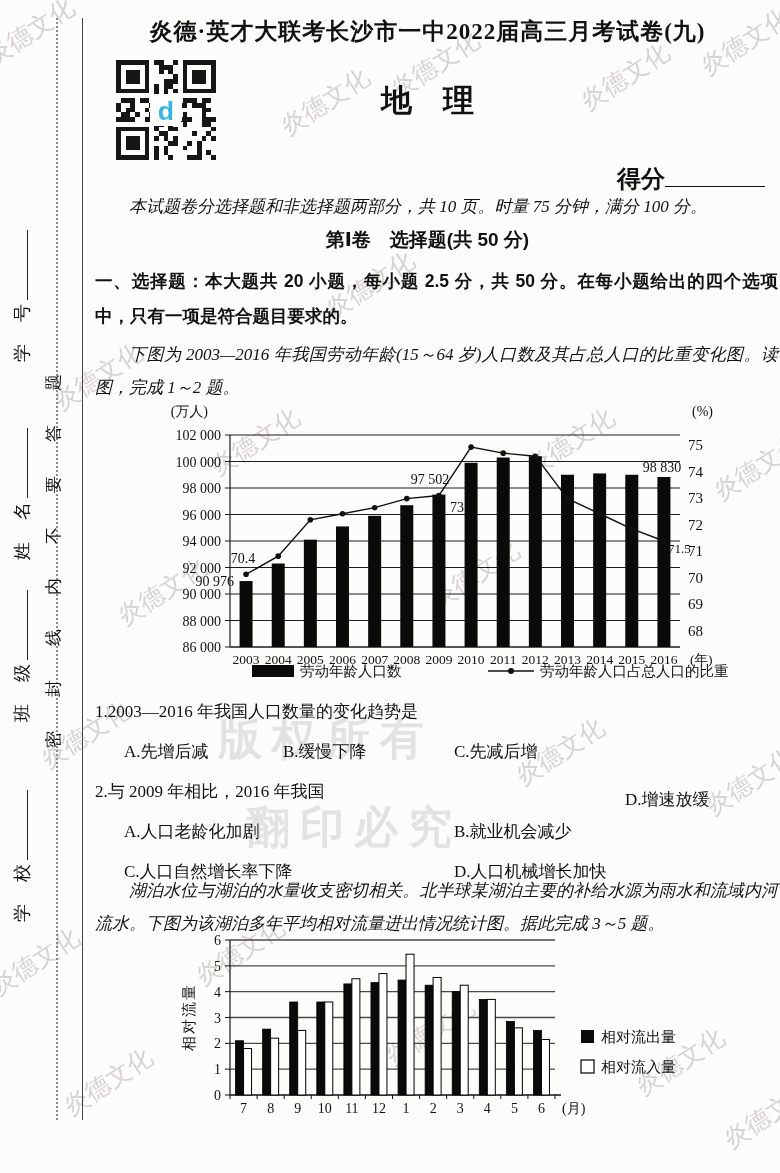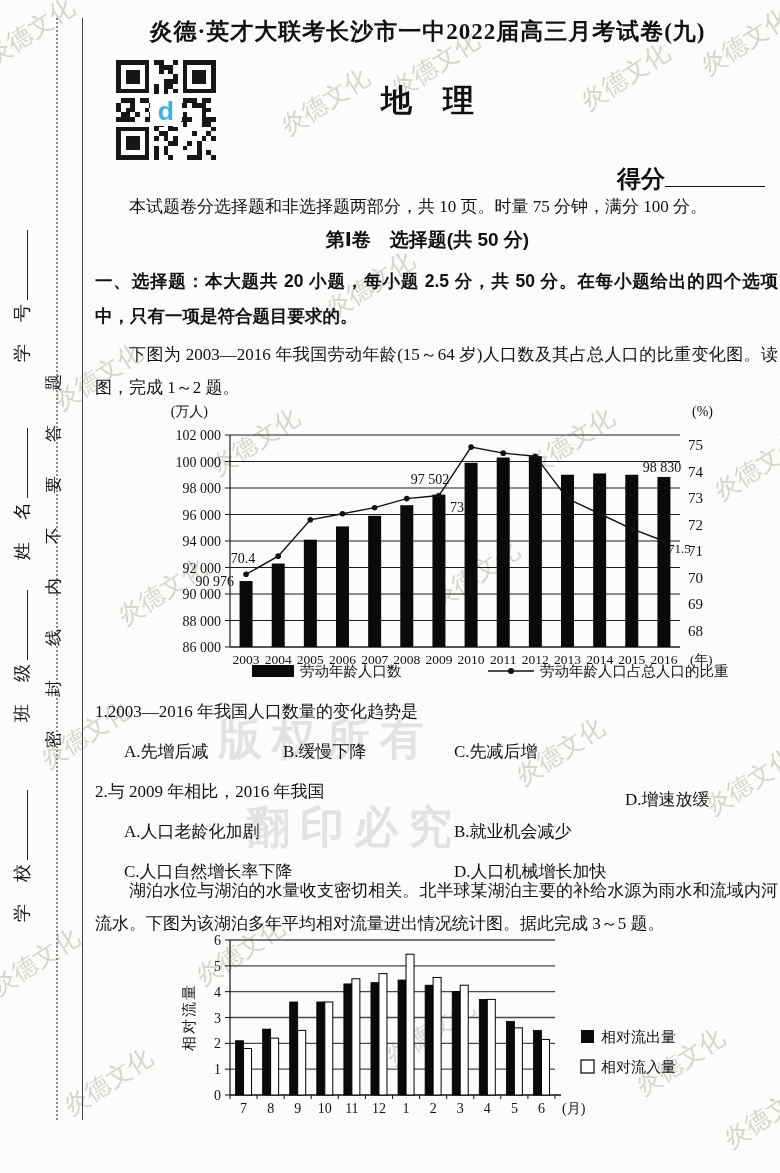--- a/index.html
+++ b/index.html
@@ -30,21 +30,21 @@
   .exam-title{position:absolute;left:95px;top:16px;width:665px;text-align:center;
       font-size:23px;font-weight:bold;letter-spacing:1px;}
   .qr{position:absolute;left:116px;top:60px;width:100px;height:100px;}
   .subject-title{position:absolute;left:95px;top:80px;width:665px;text-align:center;
       font-size:31px;font-weight:bold;font-family:Liberation Mono, monospace;}
   .score-row{position:absolute;left:617px;top:163px;font-size:24px;font-weight:bold;
       font-family:Liberation Sans, sans-serif;}
   .score-blank{display:inline-block;width:100px;height:14px;border-bottom:1.5px solid #111;}
   
   .para{position:absolute;left:95px;width:683px;font-size:17px;line-height:33px;
-      text-align:justify;}
+      text-align:justify;font-style:italic;}
   .indent{text-indent:2em;}
   .section-heading{position:absolute;left:95px;top:227px;width:665px;text-align:center;
       font-size:19px;font-weight:bold;font-family:"Liberation Sans","DejaVu Sans",sans-serif;}
   .instruction{position:absolute;left:95px;top:264px;width:683px;font-size:17.5px;
       line-height:35px;font-weight:bold;text-align:justify;
       font-family:Liberation Sans, sans-serif;}
   .q-stem{position:absolute;font-size:17px;white-space:nowrap;}
   .q-opt{position:absolute;font-size:17px;white-space:nowrap;}
   .chart{position:absolute;}
   .footer{position:absolute;left:95px;top:1131px;width:665px;text-align:center;

